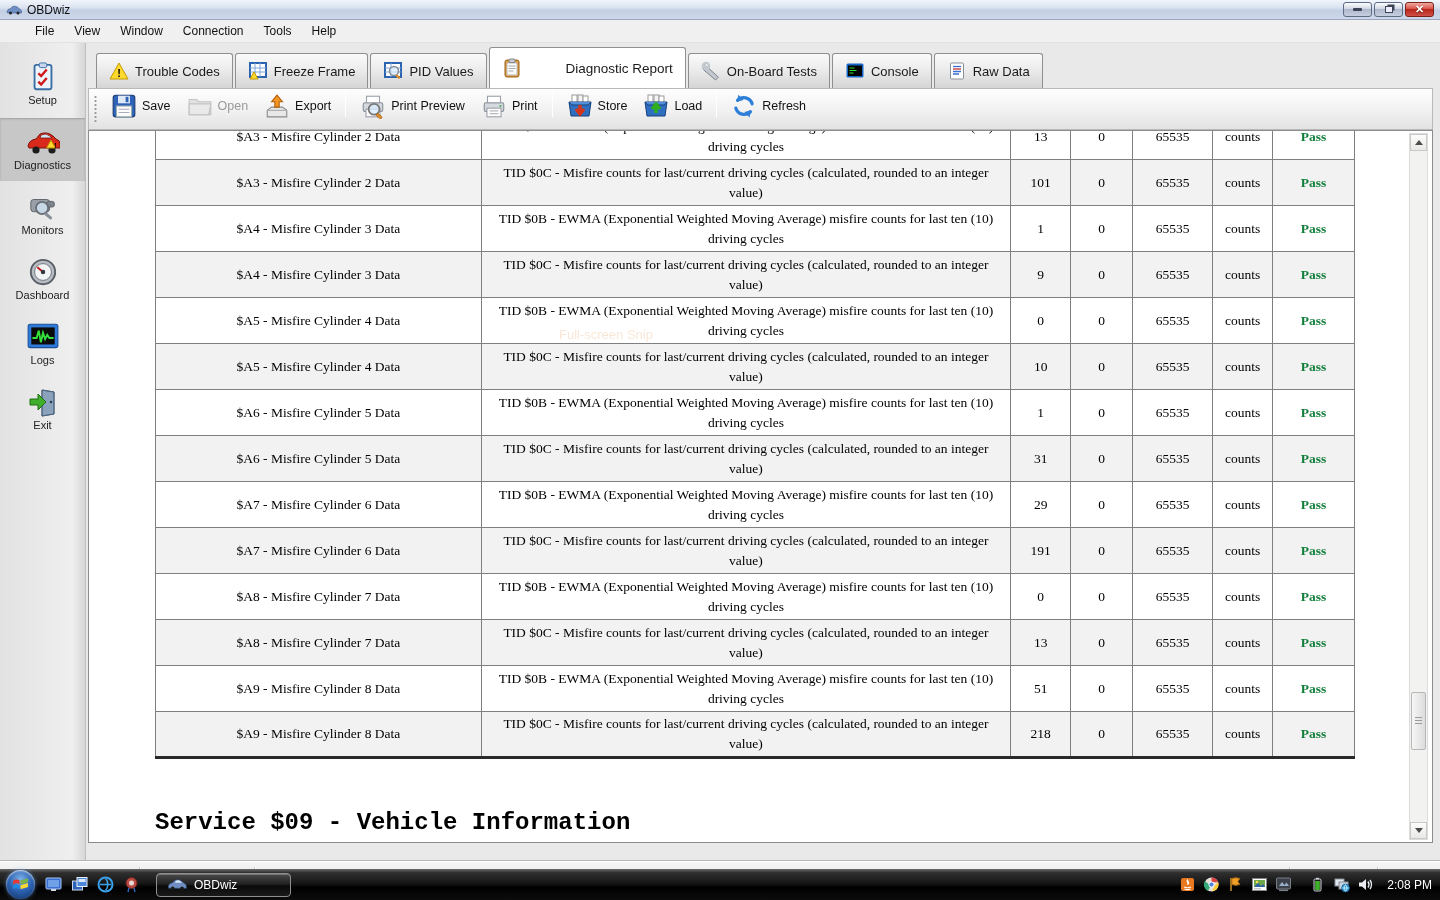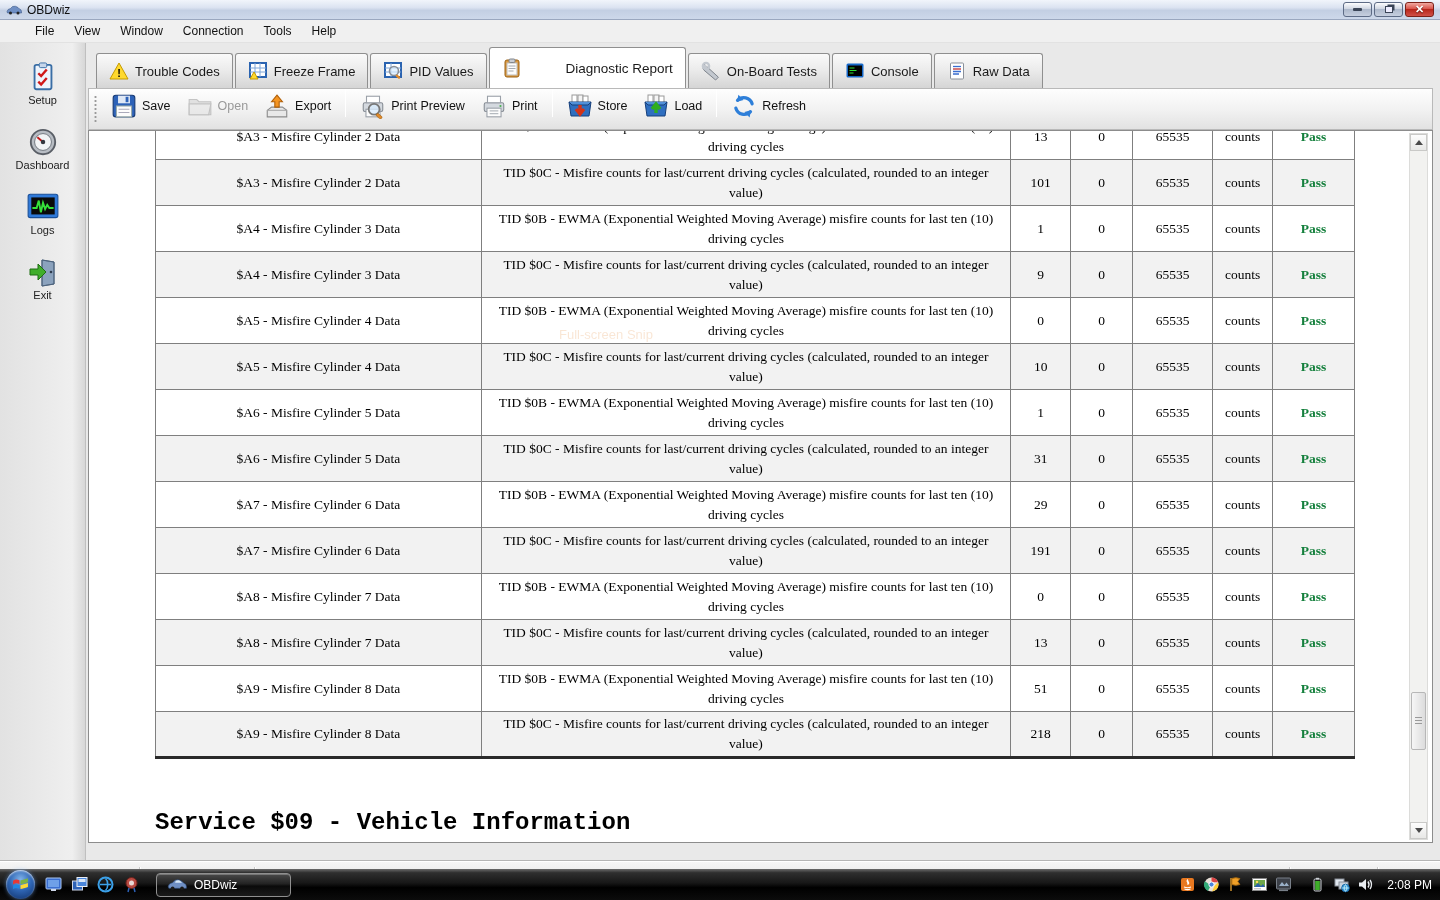--- a/index.html
+++ b/index.html
@@ -149,20 +149,40 @@
 <div class="sidebar">
   <div class="side-item">
     <svg viewBox="0 0 32 32">
         <rect x="7" y="3" width="18" height="26" rx="2" fill="#eef4fc" stroke="#3a6ea5" stroke-width="2"></rect>
         <rect x="12" y="1" width="8" height="5" rx="1.5" fill="#c7d6ea" stroke="#3a6ea5"></rect>
         <path d="M11 12l3 3 6-7" fill="none" stroke="#d01818" stroke-width="2.6"></path>
         <path d="M11 21l3 3 6-7" fill="none" stroke="#d01818" stroke-width="2.6"></path>
       </svg>
     <span class="lbl">Setup</span>
   </div>
+  <div class="side-item selected">
+    <svg viewBox="0 0 34 30">
+        <path d="M2 19q1-6 8-7l4-5q7-3 13 2l3 3q4 1 4 5v4H3z" fill="#d8291b" stroke="#7c130a"></path>
+        <path d="M15 8q5-2.5 9 1l2 2H14z" fill="#cfe3f2" stroke="#7c130a" stroke-width=".8"></path>
+        <circle cx="10" cy="23" r="3.6" fill="#1c1c1c"></circle>
+        <circle cx="26" cy="23" r="3.6" fill="#1c1c1c"></circle>
+        <path d="M25 13l4.5 8h-9z" fill="#ffd92e" stroke="#b98d00"></path>
+        <text x="29.5" y="20.5" font-size="7" font-weight="bold" text-anchor="middle" fill="#000">!</text>
+      </svg>
+    <span class="lbl">Diagnostics</span>
+  </div>
+  <div class="side-item">
+    <svg viewBox="0 0 32 32">
+        <rect x="3" y="8" width="20" height="13" rx="3" fill="#9aa0a8" stroke="#5c6168"></rect>
+        <rect x="20" y="10" width="8" height="6" rx="2" fill="#7d838b" stroke="#5c6168"></rect>
+        <circle cx="15" cy="17" r="6.5" fill="#cfe2f2" fill-opacity=".85" stroke="#6b7078" stroke-width="2"></circle>
+        <rect x="19.4" y="21.5" width="9" height="3.4" rx="1.5" transform="rotate(40 19.4 21.5)" fill="#8a9099"></rect>
+      </svg>
+    <span class="lbl">Monitors</span>
+  </div>
   <div class="side-item">
     <svg viewBox="0 0 32 32">
         <circle cx="16" cy="16" r="13" fill="#b8bdc4" stroke="#595e66" stroke-width="2"></circle>
         <circle cx="16" cy="16" r="9" fill="#f2f4f6" stroke="#6e747c"></circle>
         <path d="M16 16L10 11" stroke="#c01818" stroke-width="2"></path>
         <circle cx="16" cy="16" r="2.4" fill="#343840"></circle>
       </svg>
     <span class="lbl">Dashboard</span>
   </div>
   <div class="side-item">

